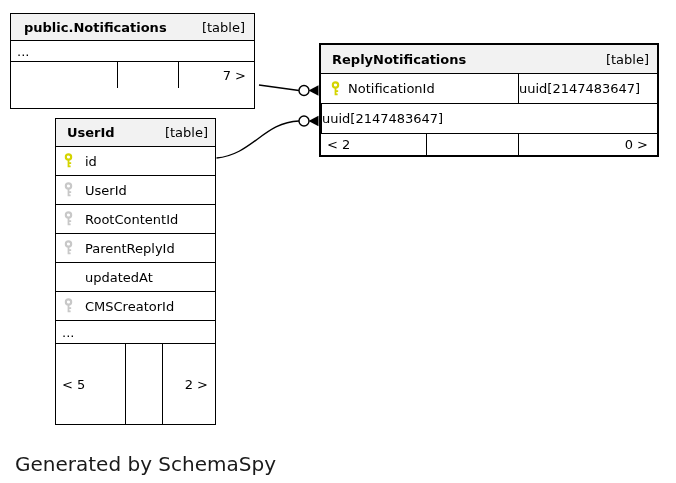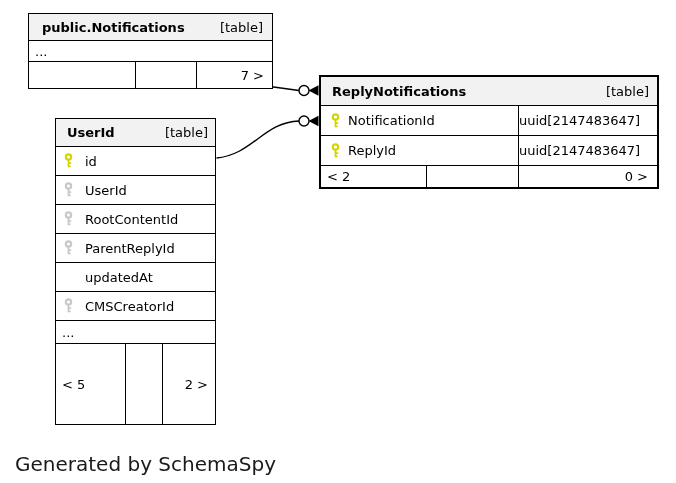--- a/index.html
+++ b/index.html
@@ -22,21 +22,21 @@
   .canvas{position:relative;width:676px;height:483px;}
   .connectors{position:absolute;left:0;top:0;width:676px;height:483px;pointer-events:none;}
 
   .tbl{
     position:absolute;
     background:#fff;
     border:1px solid var(--border,#000);
     display:flex;
     flex-direction:column;
   }
-  .tbl.thick{border-width:2px;margin-top:32px;}
+  .tbl.thick{border-width:2px;}
 
   .thead{
     display:flex;
     align-items:center;
     justify-content:space-between;
     background:var(--header-bg,#f2f2f2);
     border-bottom:1px solid var(--border,#000);
     flex:0 0 auto;
   }
   .tname{font-weight:bold;}
@@ -67,21 +67,21 @@
 
   .tfoot{display:flex;flex:0 0 auto;}
   .fc{
     display:flex;align-items:center;
     border-right:1px solid var(--border,#000);
     height:100%;
   }
   .fc.last{border-right:none;flex:1;justify-content:flex-end;}
 
   
-  .tbl-pn{left:10px;top:13px;width:245px;height:76px;margin-left:18px;}
+  .tbl-pn{left:10px;top:13px;width:245px;height:96px;}
   .tbl-pn .thead{height:27px;padding:0 9px 0 13px;}
   .tbl-pn .dots{height:21px;}
   .tbl-pn .tfoot{height:26px;}
   .tbl-pn .fc1{width:107px;padding-left:6px;}
   .tbl-pn .fc2{width:61px;}
   .tbl-pn .fc.last{padding-right:8px;}
 
   
   .tbl-rn{left:319px;top:43px;width:340px;height:114px;}
   .tbl-rn .thead{height:29px;padding:0 8px 0 11px;}
@@ -154,29 +154,20 @@
           <svg width="11" height="16" viewBox="0 0 12 18">
               <circle cx="6" cy="4.5" r="3" fill="none" stroke="currentColor" stroke-width="2.4"></circle>
               <path d="M6 7.5 V16 M6 11.5 h3 M6 15 h2.4" fill="none" stroke="currentColor" stroke-width="2"></path>
             </svg>
         </span>
         <span>NotificationId</span>
       </span>
       <span class="tcell">uuid[2147483647]</span>
     </div>
     <div class="trow">
-      <span class="ncell">
-        <span class="icon key-pk">
-          <svg width="11" height="16" viewBox="0 0 12 18">
-              <circle cx="6" cy="4.5" r="3" fill="none" stroke="currentColor" stroke-width="2.4"></circle>
-              <path d="M6 7.5 V16 M6 11.5 h3 M6 15 h2.4" fill="none" stroke="currentColor" stroke-width="2"></path>
-            </svg>
-        </span>
-        <span>ReplyId</span>
-      </span>
       <span class="tcell">uuid[2147483647]</span>
     </div>
     <div class="tfoot">
       <span class="fc fc1">&lt; 2</span>
       <span class="fc fc2"></span>
       <span class="fc last">0 &gt;</span>
     </div>
   </div>
 
   <div class="tbl tbl-rp">

